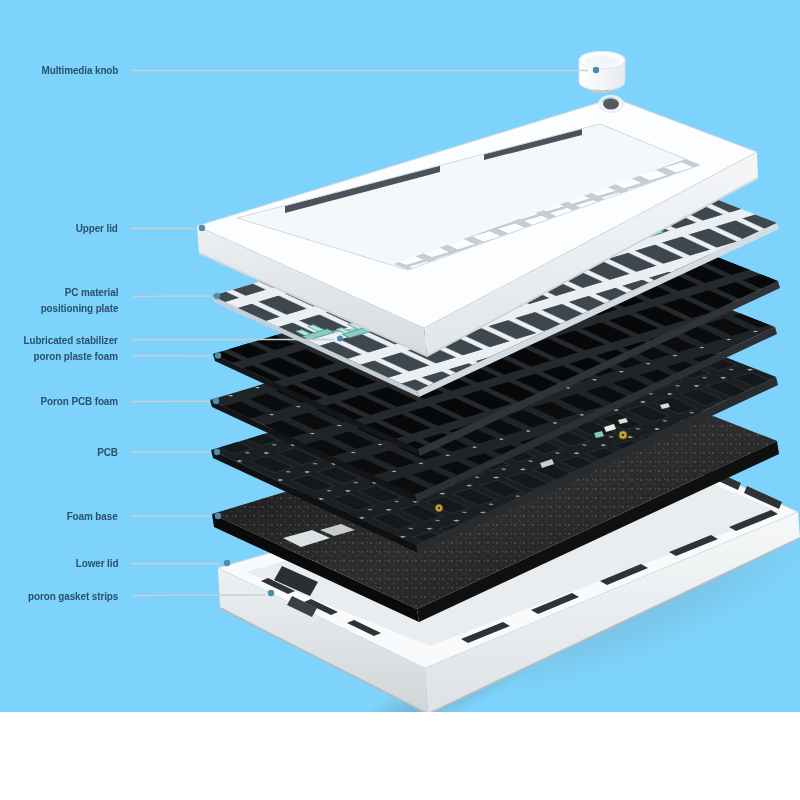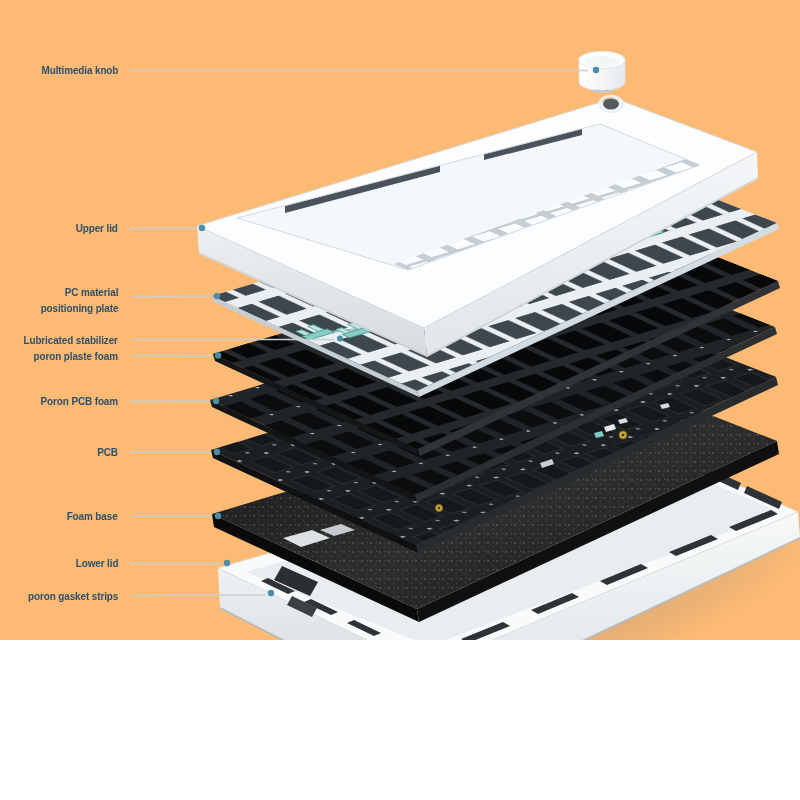--- a/index.html
+++ b/index.html
@@ -1,16 +1,16 @@
 <!DOCTYPE html>
 <html style="--label-text: #2b506b; --leader-line: #c9ced3; --leader-dot: #4a8ea8; --stabilizer-light: #b9e6e1; --stabilizer-mid: #86cdc5; --case-white: #fcfdfe; --plate-light: #e9eff3; --foam-black: #161617; --pcb-dark: #1c1f22; --gasket-strip: #2f3335;"><head>
 <meta charset="utf-8">
 <style>
   html,body{margin:0;padding:0;background:#ffffff;}
-  #stage{position:relative;width:800px;height:640px;background:#fdba74;overflow:hidden;
+  #stage{position:relative;width:800px;height:712px;background:#7dd3fc;overflow:hidden;
          font-family:"Liberation Sans", sans-serif;}
   #art{position:absolute;left:0;top:0;}
   .label{position:absolute;right:682px;text-align:right;color:var(--label-text,#2b506b);
          font:700 11px/15px "Liberation Sans",sans-serif;letter-spacing:-.1px;white-space:nowrap;
          transform:scaleX(.9);transform-origin:100% 50%;}
   .label.two{line-height:16px;}
   .leader{stroke:var(--leader-line,#c9ced3);stroke-width:1.4;fill:none;}
   .dot{fill:var(--leader-dot,#4a8ea8);}
   .stab-a{fill:var(--stabilizer-light,#b9e6e1);stroke:#5aa89f;stroke-width:.8;}
   .stab-b{fill:var(--stabilizer-mid,#86cdc5);stroke:#4f9a92;stroke-width:.8;}

